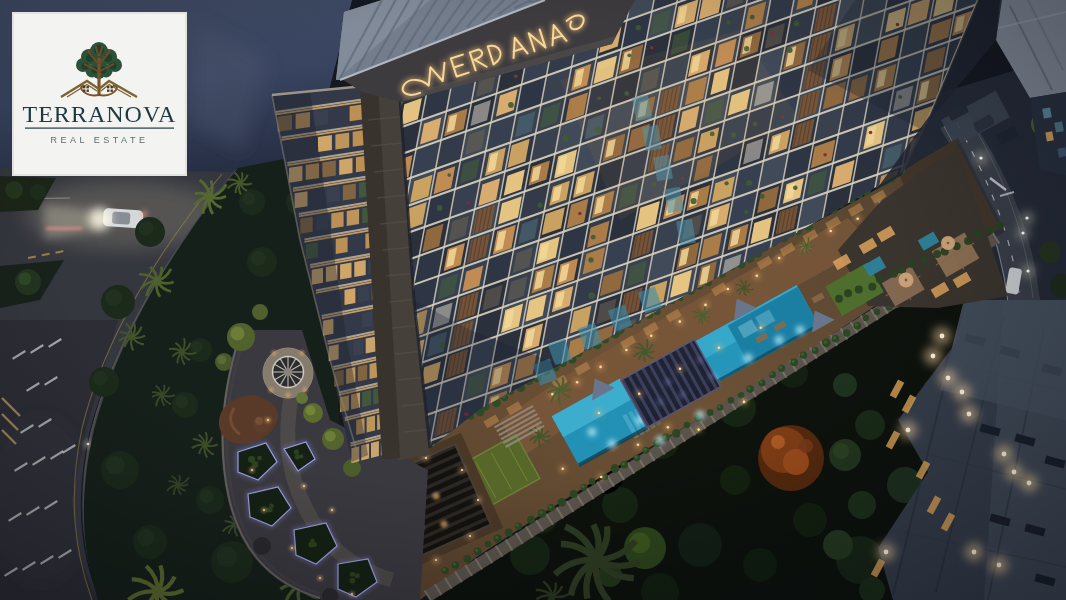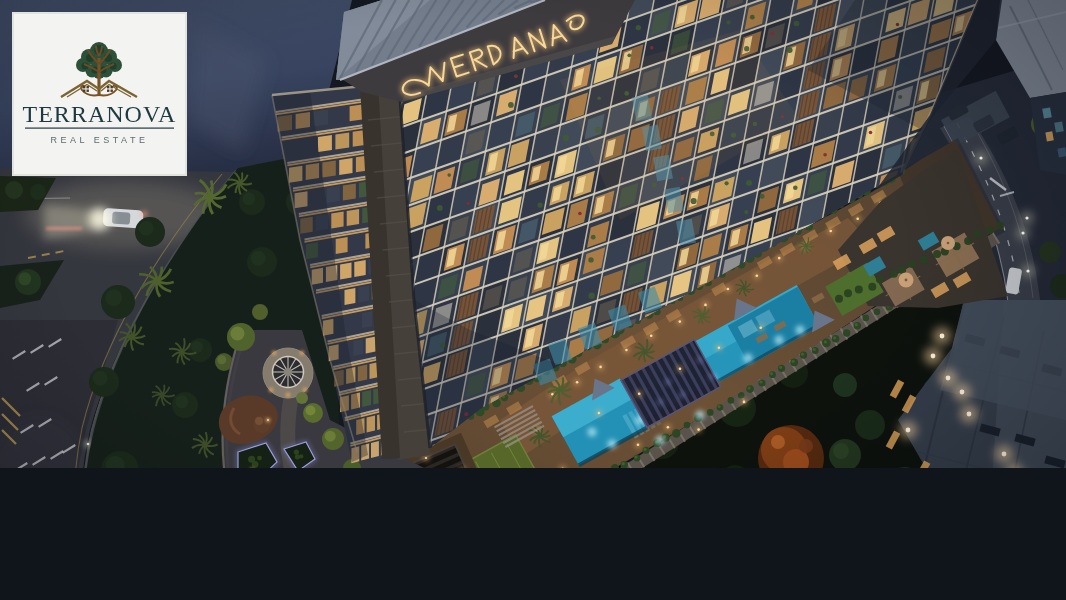--- a/index.html
+++ b/index.html
@@ -1,14 +1,14 @@
 <!DOCTYPE html>
 <html><head><meta charset="utf-8"><style>
 html,body{margin:0;padding:0;background:#10141b;}
-#scene{position:relative;width:1066px;height:468px;overflow:hidden;font-family:"Liberation Sans",sans-serif;}
+#scene{position:relative;width:1066px;height:600px;overflow:hidden;font-family:"Liberation Sans",sans-serif;}
 </style></head><body>
 <div id="scene">
 <svg width="1066" height="600" viewBox="0 0 1066 600">
 <defs>
 <linearGradient id="sky" x1="0" y1="0" x2="0.25" y2="1">
 <stop offset="0" stop-color="#414d66"></stop>
           <stop offset="0.55" stop-color="#384460"></stop>
           <stop offset="1" stop-color="#272f45"></stop>
 </linearGradient>
 <linearGradient id="deckg" x1="0" y1="1" x2="1" y2="0">

